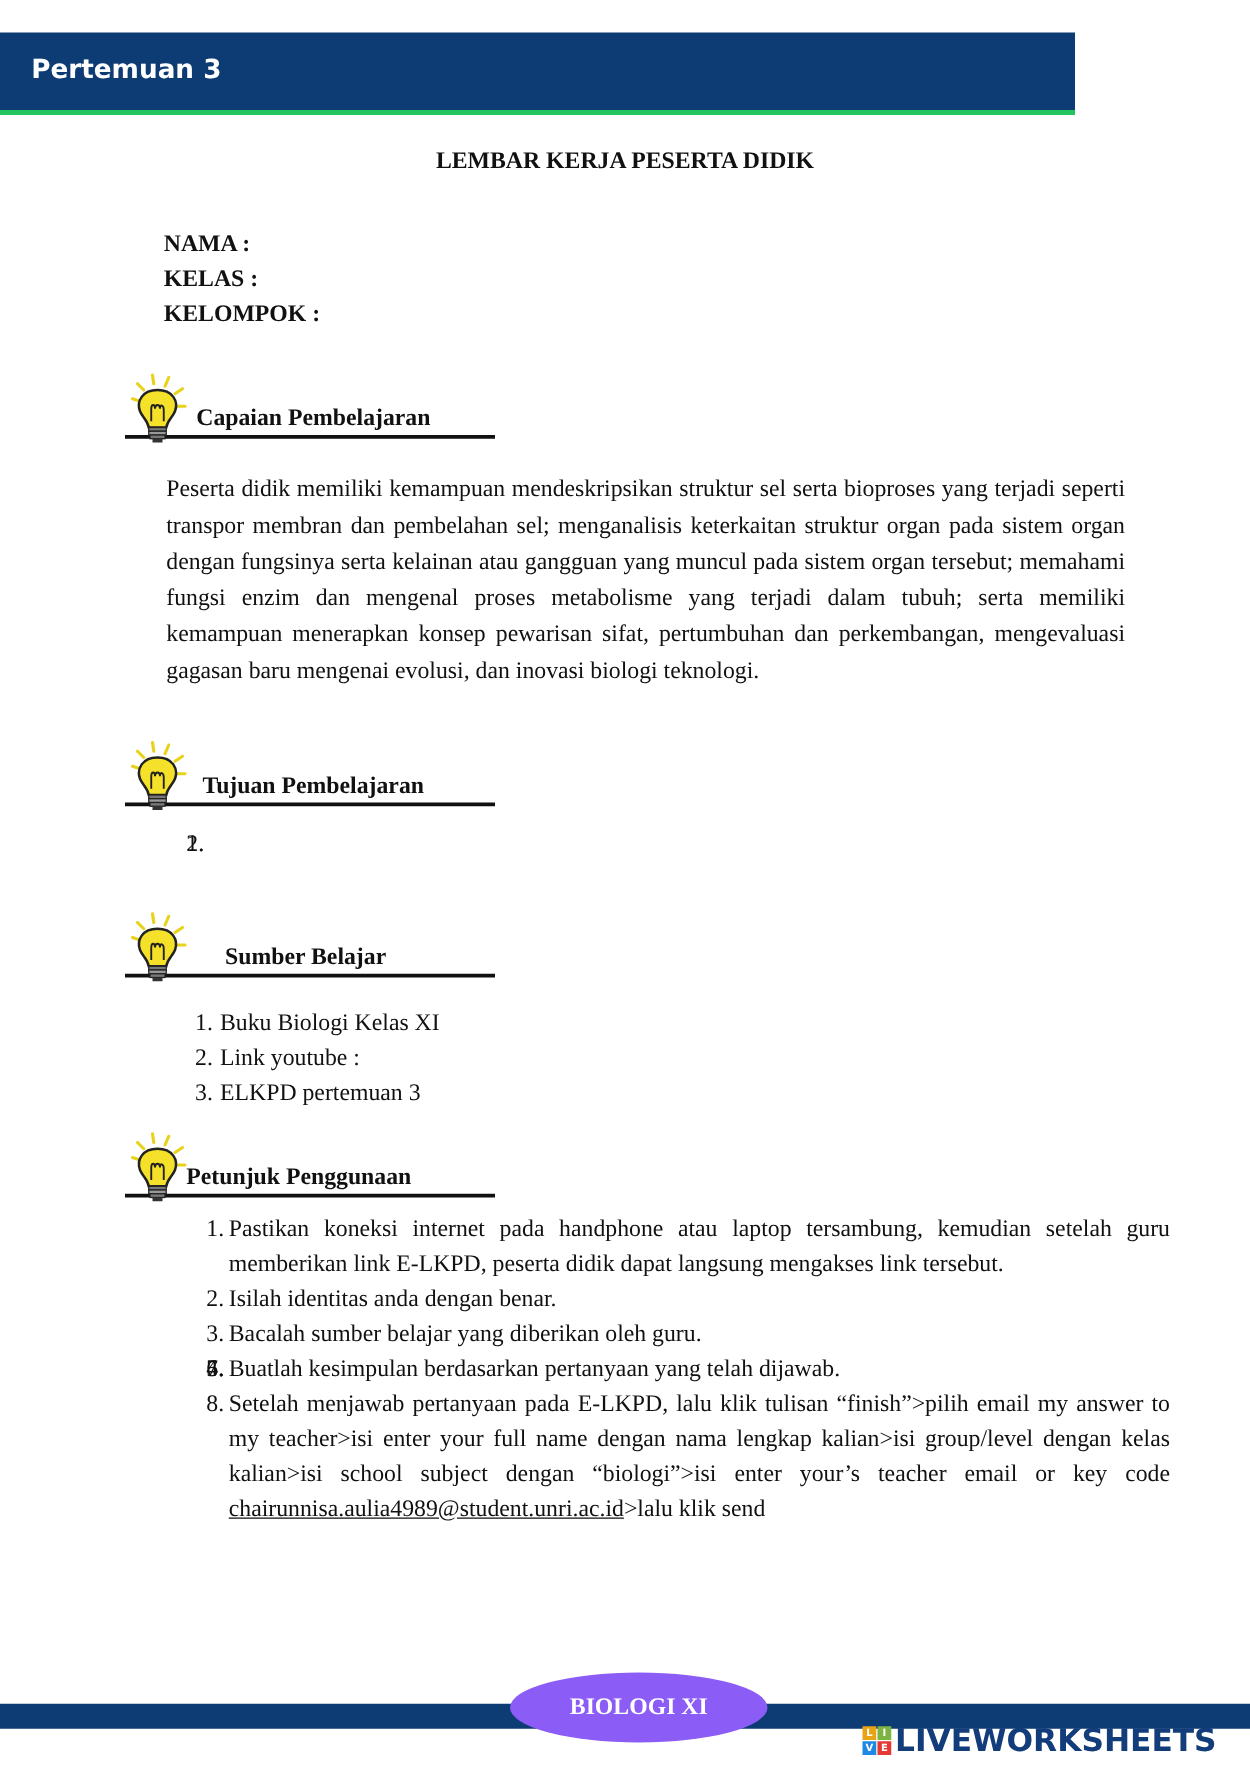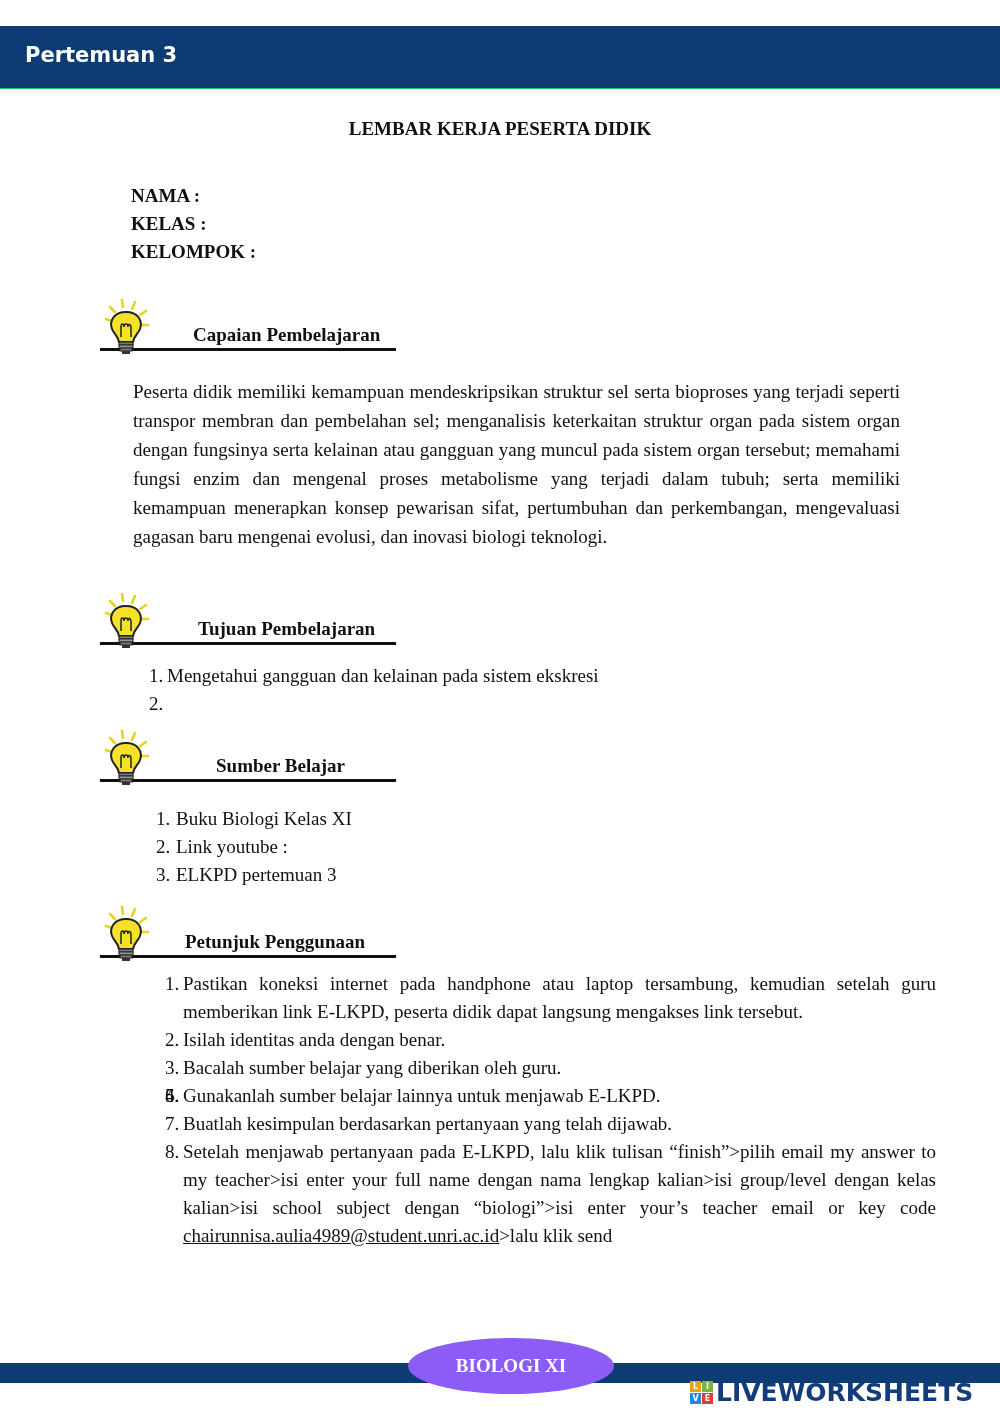--- a/index.html
+++ b/index.html
@@ -1,24 +1,24 @@
 <!DOCTYPE html>
 <html><head>
 <meta charset="utf-8">
 <style>
   html, body { margin:0; padding:0; }
   body { width:1000px; height:1414px; background:#fff; position:relative; overflow:hidden; font-family:"Liberation Serif", serif; color:#111; }
-  .topbar { position:absolute; left:0; top:26px; width:1000px; height:62px; background:#0d3b73; border-bottom:1px solid #22c55e; }
+  .topbar { position:absolute; left:0; top:26px; width:860px; height:62px; background:#0d3b73; border-bottom:4px solid #22c55e; }
   .topbar .t { position:absolute; left:25px; top:17px; color:#fff; font-family:"DejaVu Sans", sans-serif; font-weight:bold; font-size:21px; }
   .title { position:absolute; left:0; width:1000px; top:118px; text-align:center; font-weight:bold; font-size:19px; }
   .ident { position:absolute; left:131px; top:182px; font-weight:bold; font-size:19px; line-height:28px; }
   .sec { position:absolute; left:100px; width:296px; height:60px; }
   .sec .line { position:absolute; left:0; bottom:6px; width:296px; height:3px; background:#111; }
   .sec .bulb { position:absolute; left:0; top:0; width:52px; height:60px; }
-  .sec .lbl { position:absolute; bottom:11px; font-weight:bold; font-size:19px;margin-left:36px; }
+  .sec .lbl { position:absolute; bottom:11px; font-weight:bold; font-size:19px; }
   .para { position:absolute; left:133px; width:767px; top:377px; font-size:19px; line-height:29px; text-align:justify; }
   ol { margin:0; padding:0; list-style:none; }
   .list { position:absolute; font-size:19px; line-height:28px; }
   .list li { position:relative; padding-left:var(--pad); text-align:justify; }
   .list li .n { position:absolute; left:0; }
   .footbar { position:absolute; left:0; top:1363px; width:1000px; height:20px; background:#0d3b73; }
   .oval { position:absolute; left:408px; top:1338px; width:206px; height:56px; border-radius:50%; background:#8b5cf6; color:#fff; font-weight:bold; font-size:19px; text-align:center; line-height:56px; }
   .lw { position:absolute; left:690px; top:1378px; display:flex; align-items:center; }
   .lw .logo { display:grid; grid-template-columns:11px 11px; grid-template-rows:11px 11px; gap:1px; margin-right:3px; }
   .lw .logo span { font-family:"DejaVu Sans", sans-serif; font-size:8px; font-weight:bold; color:#fff; text-align:center; line-height:11px; }
@@ -82,21 +82,21 @@
     <rect x="19" y="45" width="14" height="3" fill="#777" stroke="#222" stroke-width="1"></rect>
     <rect x="19" y="48" width="14" height="3" fill="#999" stroke="#222" stroke-width="1"></rect>
     <rect x="20" y="51" width="12" height="3" fill="#777" stroke="#222" stroke-width="1"></rect>
     <rect x="22" y="54" width="8" height="3" fill="#333"></rect>
   </svg>
 </div>
   <div class="lbl" style="left:62px;">Tujuan Pembelajaran</div>
 </div>
 
 <ol class="list" style="left:149px; top:662px; width:751px; --pad:18px;">
-  <li><span class="n">1.</span><span>Mengetahui gangguan dan kelainan pada sistem ekskresi</span></li>
+  <li><span class="n">1.</span></li>
   <li><span class="n">2.</span></li>
 </ol>
 
 <div class="sec" style="top:728px;">
   <div class="line"></div>
   <div class="bulb">
   <svg viewBox="0 0 52 60" width="52" height="60">
     <g stroke="#e8d21a" stroke-width="2.5" stroke-linecap="round">
       <line x1="6" y1="22" x2="12" y2="24"></line>
       <line x1="10" y1="10" x2="15" y2="15"></line>
@@ -144,21 +144,21 @@
 </div>
   <div class="lbl" style="left:49px;">Petunjuk Penggunaan</div>
 </div>
 
 <ol class="list" style="left:165px; top:970px; width:771px; --pad:18px;">
   <li><span class="n">1.</span><span>Pastikan koneksi internet pada handphone atau laptop tersambung, kemudian setelah guru memberikan link E-LKPD, peserta didik dapat langsung mengakses link tersebut.</span></li>
   <li><span class="n">2.</span><span>Isilah identitas anda dengan benar.</span></li>
   <li><span class="n">3.</span><span>Bacalah sumber belajar yang diberikan oleh guru.</span></li>
   <li><span class="n">4.</span></li>
   <li><span class="n">5.</span></li>
-  <li><span class="n">6.</span><span>Gunakanlah sumber belajar lainnya untuk menjawab E-LKPD.</span></li>
+  <li><span class="n">6.</span></li>
   <li><span class="n">7.</span><span>Buatlah kesimpulan berdasarkan pertanyaan yang telah dijawab.</span></li>
   <li><span class="n">8.</span><span>Setelah menjawab pertanyaan pada E-LKPD, lalu klik tulisan “finish”&gt;pilih email my answer to my teacher&gt;isi enter your full name dengan nama lengkap kalian&gt;isi group/level dengan kelas kalian&gt;isi school subject dengan “biologi”&gt;isi enter your’s teacher email or key code </span><a class="email">chairunnisa.aulia4989@student.unri.ac.id</a><span>&gt;lalu klik send</span></li>
 </ol>
 
 <div class="footbar"></div>
 <div class="oval">BIOLOGI XI</div>
 
 <div class="lw">
   <div class="logo">
     <span class="lg" style="background: rgb(232, 163, 23);">L</span>

